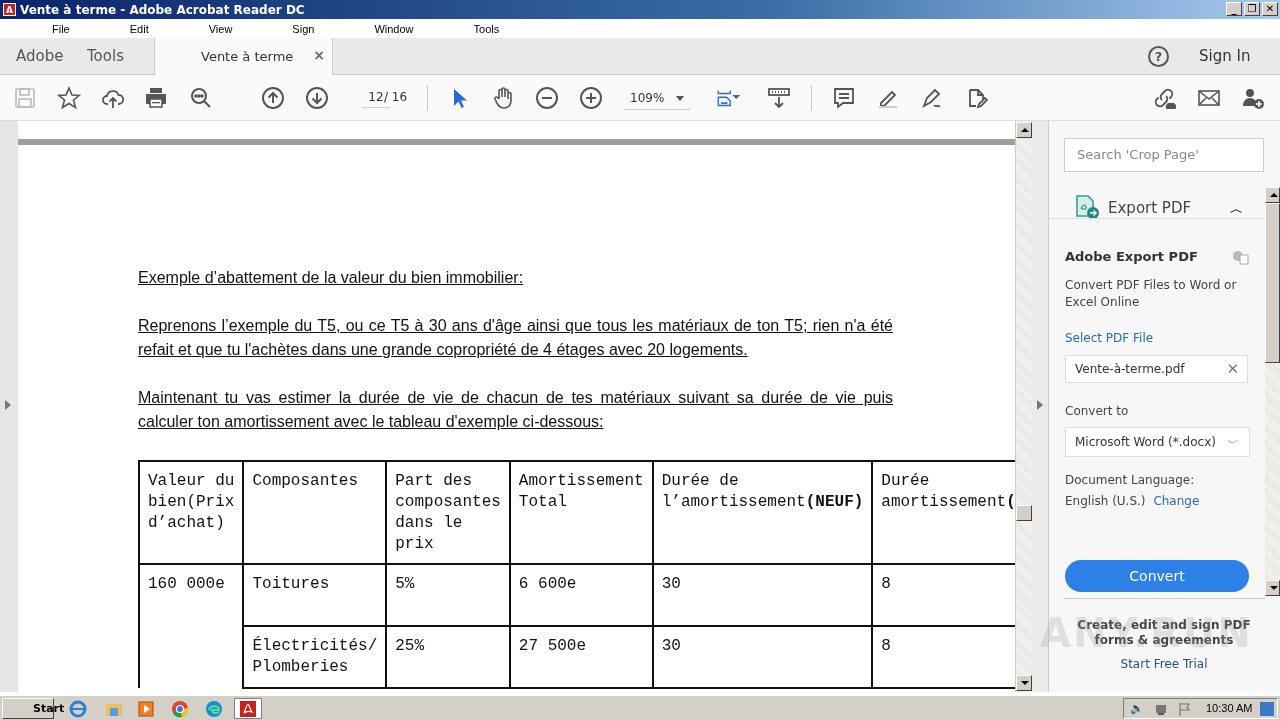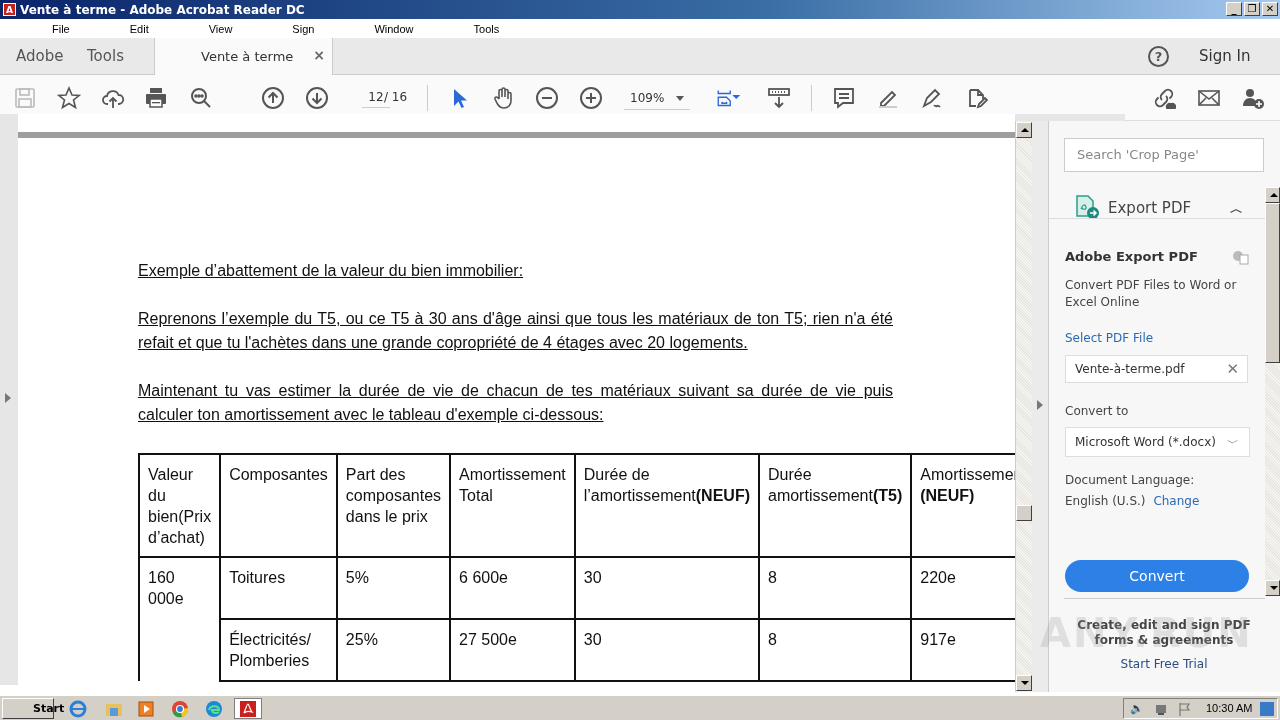--- a/index.html
+++ b/index.html
@@ -18,29 +18,29 @@
   .help-icon { position: absolute; left: 1148px; top: 46px; width: 21px; height: 21px; border: 2px solid #555; border-radius: 50%; font-size: 13px; color: #555; text-align: center; line-height: 17px; font-weight: bold; }
   .signin { position: absolute; left: 1199px; top: 47px; font-size: 15px; color: #333; }
   .toolbar { position: absolute; top: 75px; left: 0; width: 1280px; height: 46px; background: #fafafa; border-bottom: 1px solid #ddd; }
   .tb { position: absolute; top: 10px; width: 26px; height: 26px; display: flex; align-items: center; justify-content: center; }
   .tb svg { width: 24px; height: 24px; }
   .page-input { position: absolute; left: 349px; top: 15px; width: 28px; height: 18px; border-bottom: 1px solid #ccc; font-size: 12px; color: #333; text-align: center; margin-left: 13px; }
   .page-total { position: absolute; left: 384px; top: 15px; font-size: 12px; color: #333; }
   .zoom-box { position: absolute; left: 624px; top: 13px; width: 66px; height: 22px; border-bottom: 1px solid #ccc; font-size: 12px; color: #333; padding-left: 6px; line-height: 20px; }
   .zoom-box .caret { position: absolute; right: 6px; top: 8px; width: 0; height: 0; border-left: 4px solid transparent; border-right: 4px solid transparent; border-top: 5px solid #555; }
   .sep { position: absolute; top: 10px; width: 1px; height: 26px; background: #ccc; }
-  .viewer { position: absolute; top: 114px; left: 0; width: 1125px; height: 571px; background: #e6e6e6; overflow: hidden; }
+  .viewer { position: absolute; top: 121px; left: 0; width: 1125px; height: 571px; background: #e6e6e6; overflow: hidden; }
   .left-rail { position: absolute; left: 0; top: 0; width: 18px; height: 571px; background: #e6e6e6; }
   .left-rail .arrow { position: absolute; left: 5px; top: 279px; width: 0; height: 0; border-top: 5px solid transparent; border-bottom: 5px solid transparent; border-left: 6px solid #777; }
   .page { position: absolute; left: 18px; top: 0; width: 997px; height: 571px; background: #fff; }
   .page .topbar { position: absolute; left: 0; top: 18px; width: 997px; height: 6px; background: #9e9e9e; }
   .doc-text { position: absolute; font-family: "Liberation Sans", sans-serif; font-size: 16px; color: #111; line-height: 24px; text-decoration: underline; }
   .heading { left: 120px; top: 145px; text-decoration: underline; }
   .para { left: 120px; width: 755px; text-align: justify; }
-  table.amort { position: absolute; left: 120px; top: 339px; border-collapse: collapse; font-family: Liberation Sans, sans-serif; font-size: 16px; color: #111; }
+  table.amort { position: absolute; left: 120px; top: 339px; border-collapse: collapse; font-family: Liberation Mono, monospace; font-size: 16px; color: #111; }
   table.amort td { border: 2px solid #111; vertical-align: top; padding: 9px 8px 8px 8px; line-height: 21px; }
   .vscroll { position: absolute; left: 1015px; top: 121px; width: 17px; height: 571px; background: repeating-linear-gradient(45deg, #e8e6e0 0 1px, #f5f4f0 1px 2px); border-left: 1px solid #ccc; }
   .sbtn { position: absolute; left: 0; width: 16px; height: 16px; background: #d4d0c8; border: 1px solid; border-color: #fff #404040 #404040 #fff; }
   .sbtn .up { position: absolute; left: 4px; top: 5px; border-left: 4px solid transparent; border-right: 4px solid transparent; border-bottom: 4px solid #000; }
   .sbtn .down { position: absolute; left: 4px; top: 5px; border-left: 4px solid transparent; border-right: 4px solid transparent; border-top: 4px solid #000; }
   .sthumb { position: absolute; left: 0; width: 16px; height: 16px; background: #d4d0c8; border: 1px solid; border-color: #fff #404040 #404040 #fff; }
   .rail-right { position: absolute; left: 1032px; top: 121px; width: 17px; height: 571px; background: #ebebeb; border-right: 1px solid #ccc; }
   .rail-right .arrow { position: absolute; left: 5px; top: 279px; border-top: 5px solid transparent; border-bottom: 5px solid transparent; border-left: 6px solid #777; }
   .panel { position: absolute; left: 1049px; top: 121px; width: 231px; height: 571px; background: #f7f7f7; overflow: hidden; }
   .search { position: absolute; left: 15px; top: 17px; width: 200px; height: 34px; border: 1px solid #ccc; background: #fff; font-size: 13px; color: #888; padding-left: 12px; line-height: 32px; }

